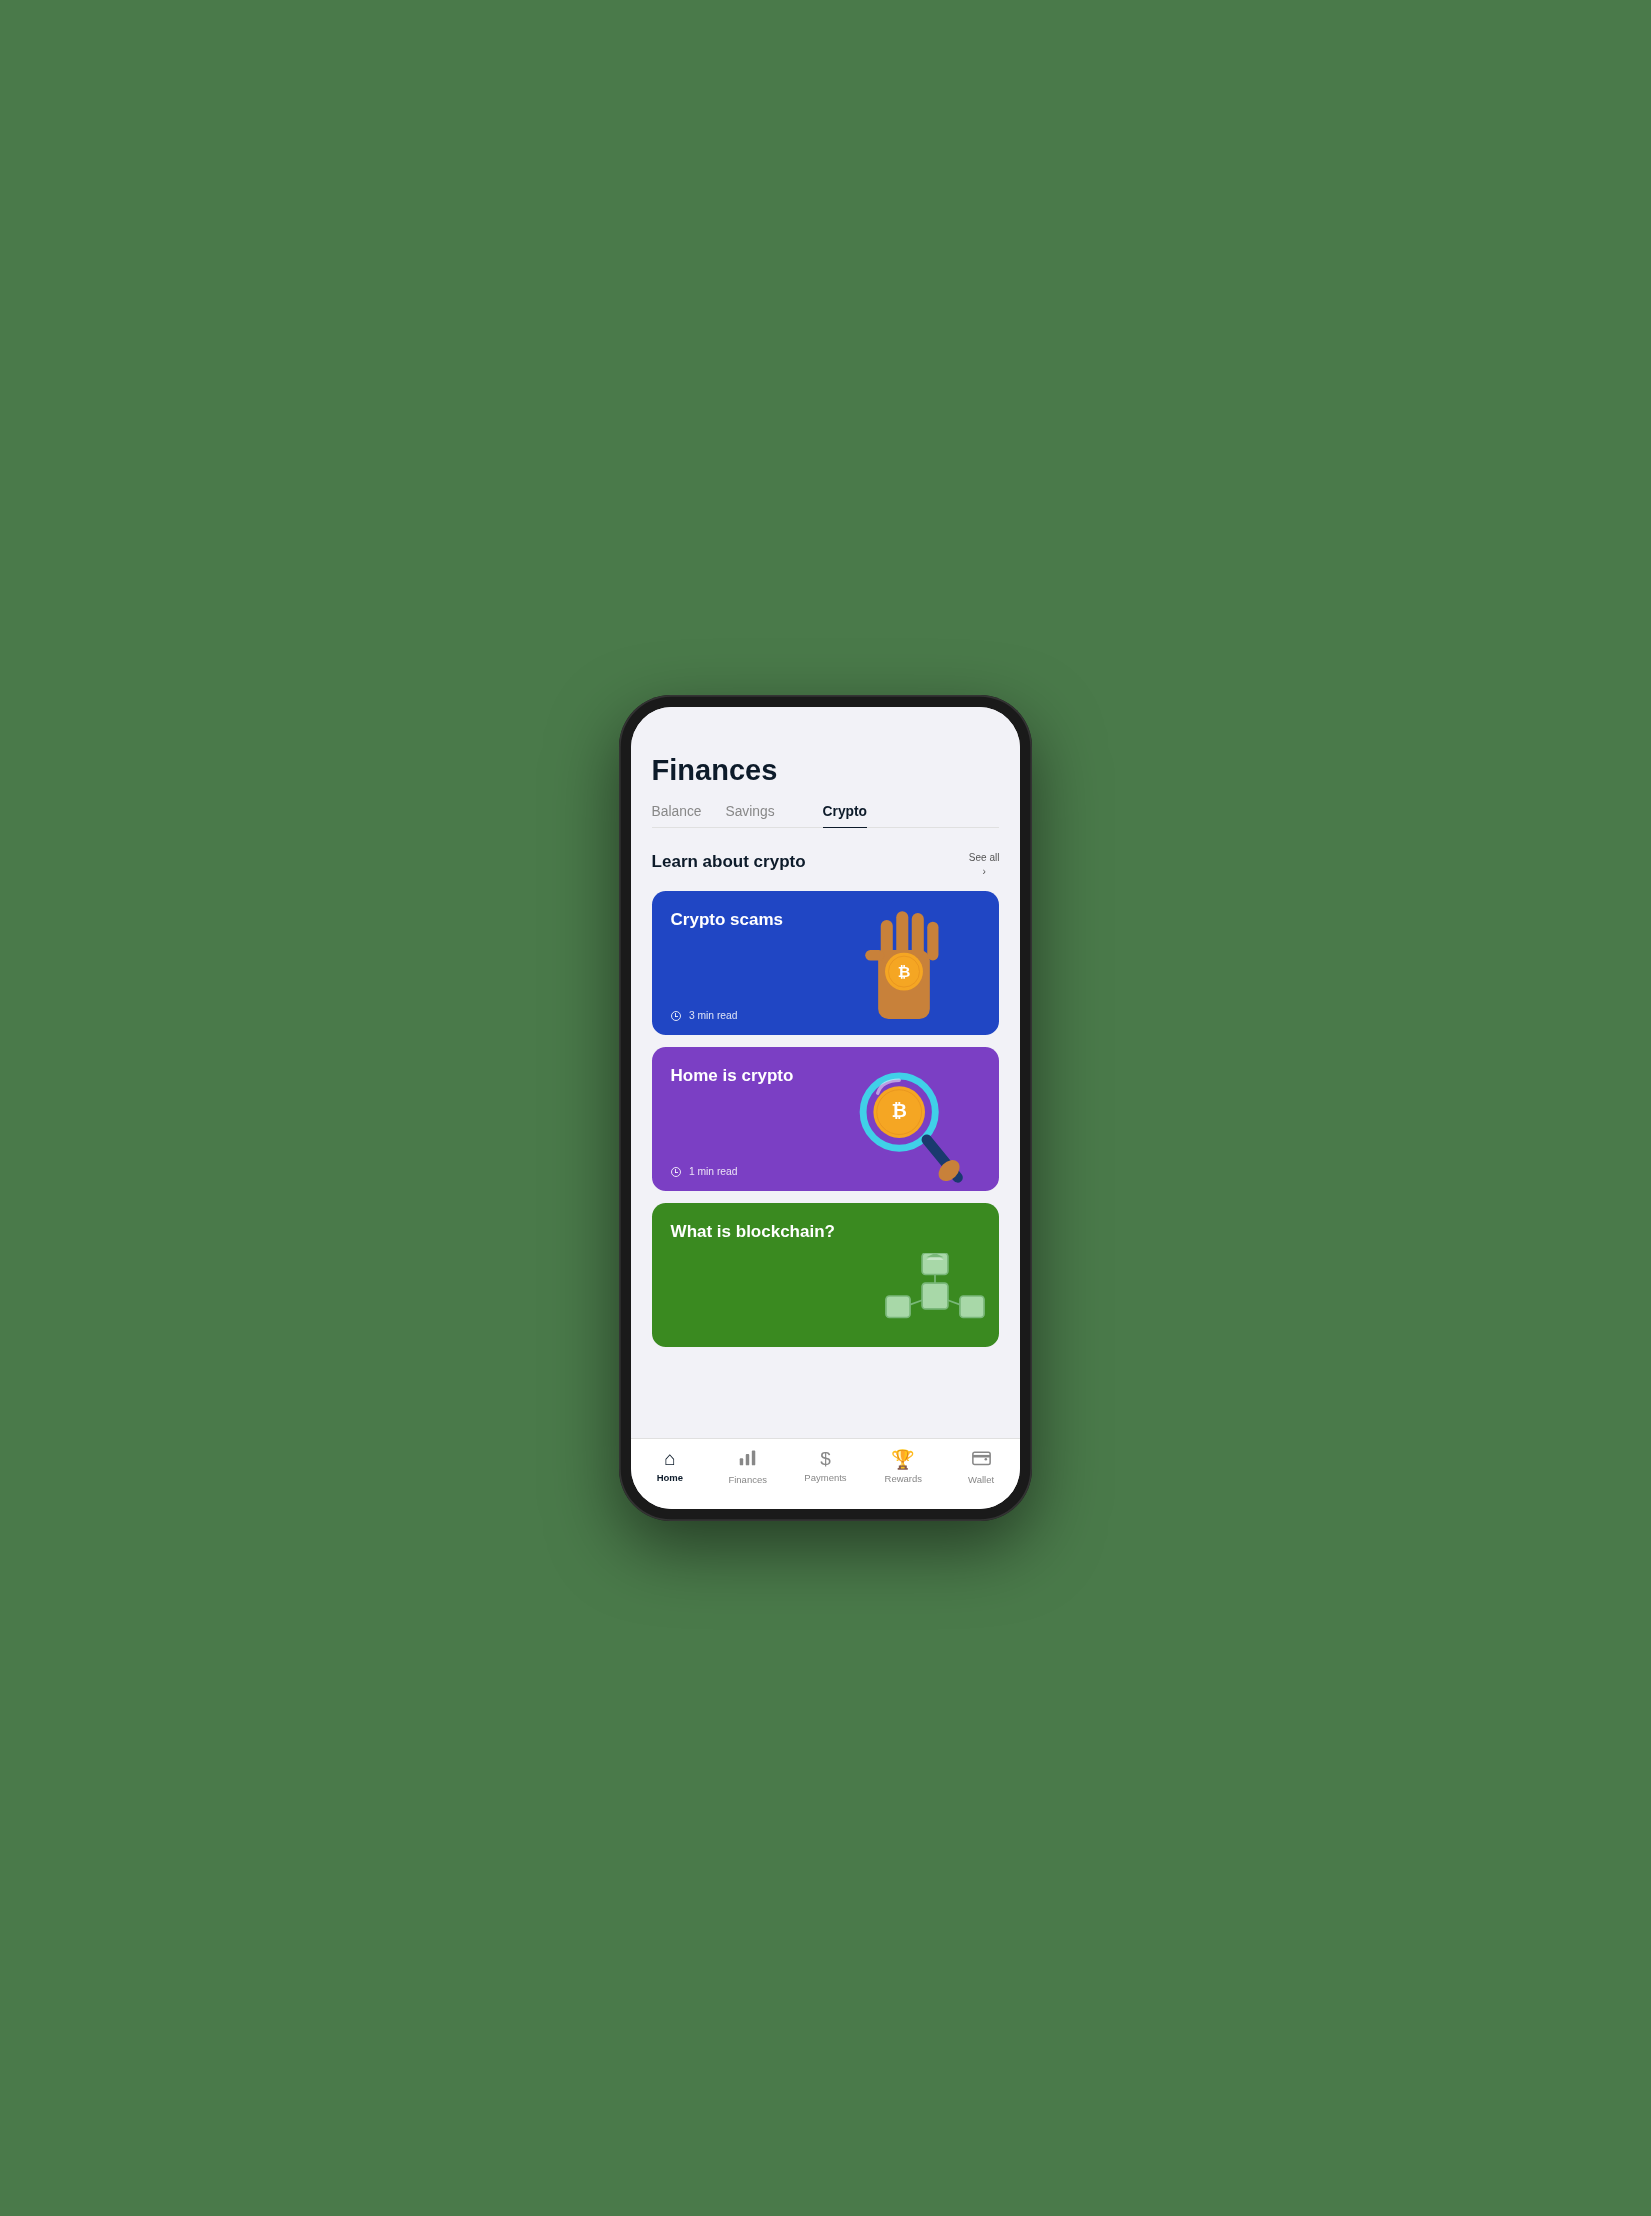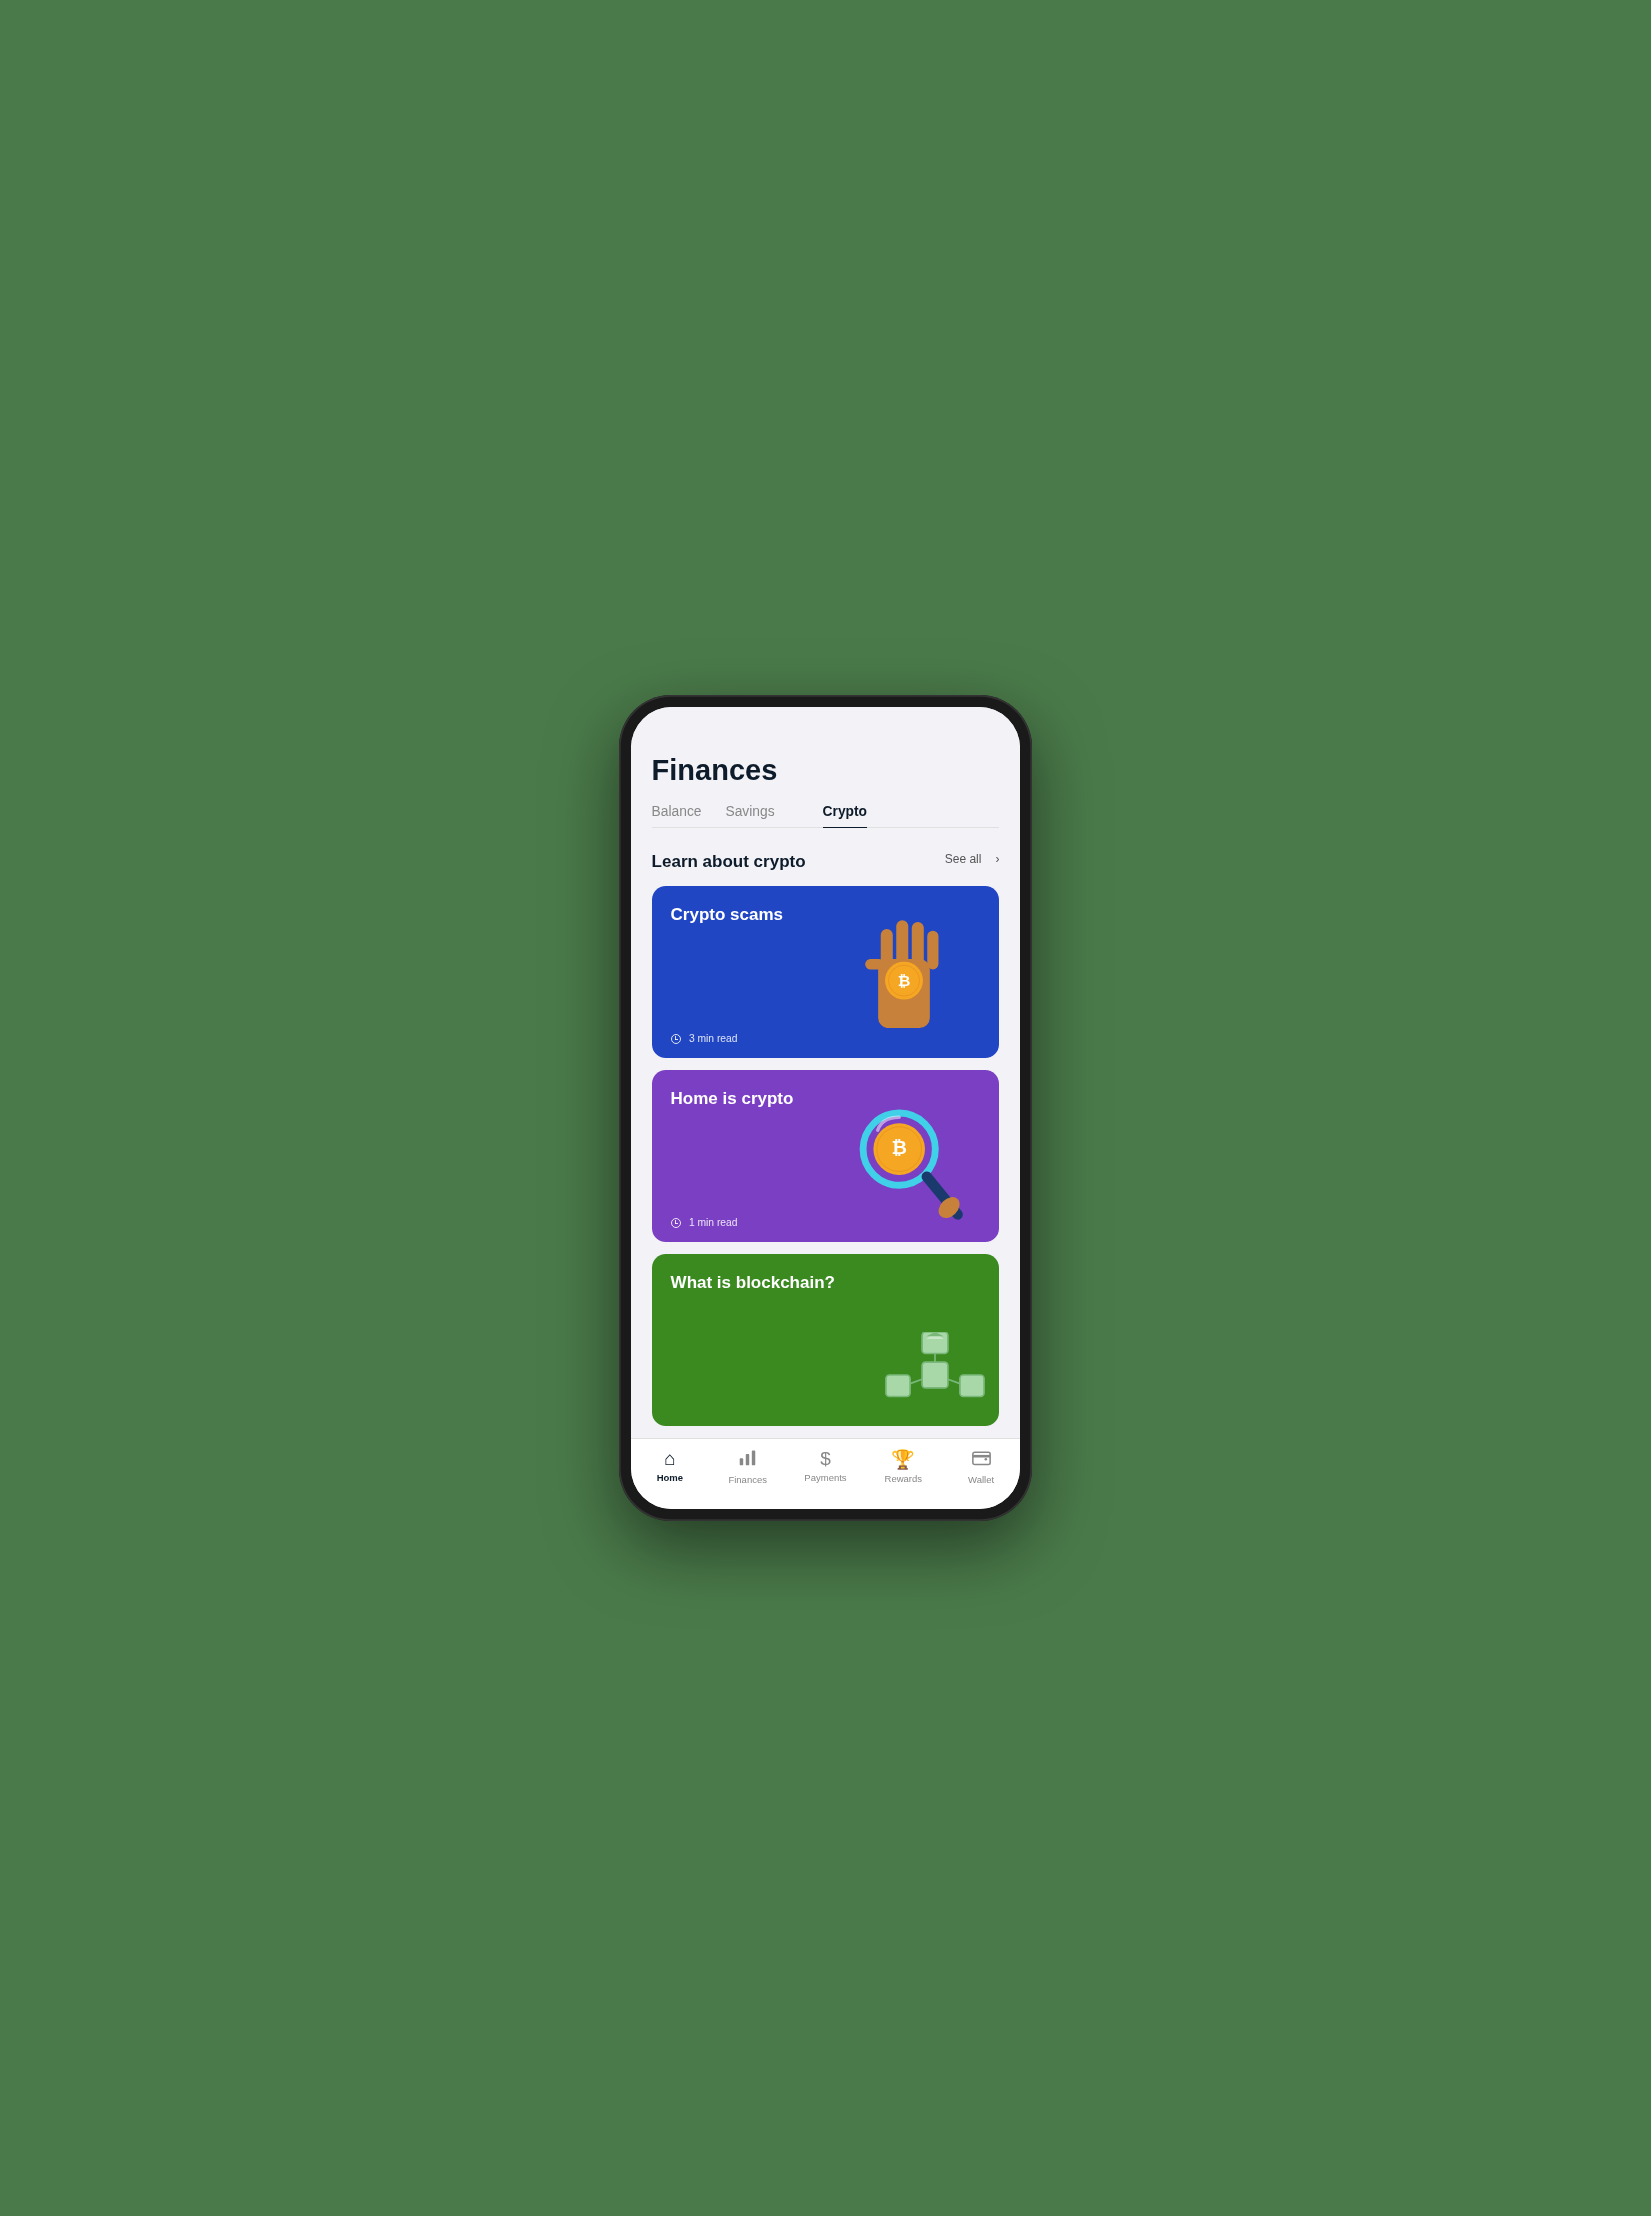--- a/index.html
+++ b/index.html
@@ -74,38 +74,39 @@
       justify-content: space-between;
       align-items: flex-start;
       margin-bottom: 13.8px;
     }
     .section-title {
       font-size: 17px;
       font-weight: 700;
       color: #0d1b2a;
     }
     .see-all {
-      font-size: 12px;
+      font-size: 10px;
       color: #555;
       cursor: pointer;
       display: flex;
       align-items: center;
-      gap: 14px;
+      gap: 3px;
+      flex-direction: column;
     }
     .cards-container {
       display: flex;
       flex-direction: column;
       gap: 12px;
       padding-bottom: 17px;
     }
     .card {
       border-radius: 13.8px;
       overflow: hidden;
       position: relative;
-      height: 172px;
+      height: 144px;
       cursor: pointer;
     }
     .card-blue { background: #2046c4; }
     .card-purple { background: #7b3fc4; }
     .card-green { background: #3a8a20; }
     .card-title {
       font-size: 17px;
       font-weight: 600;
       color: #fff;
       position: absolute;

